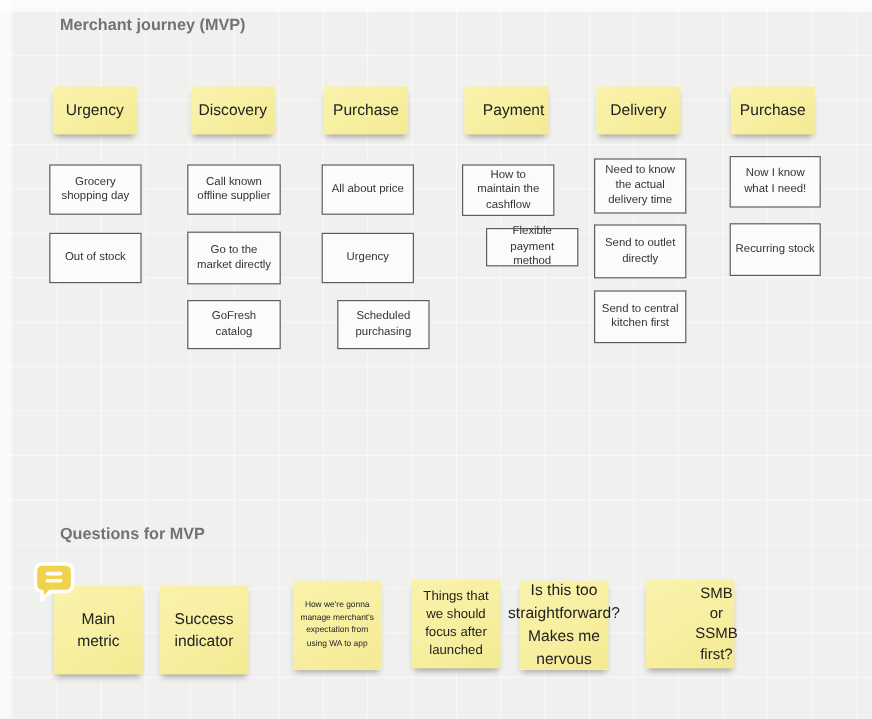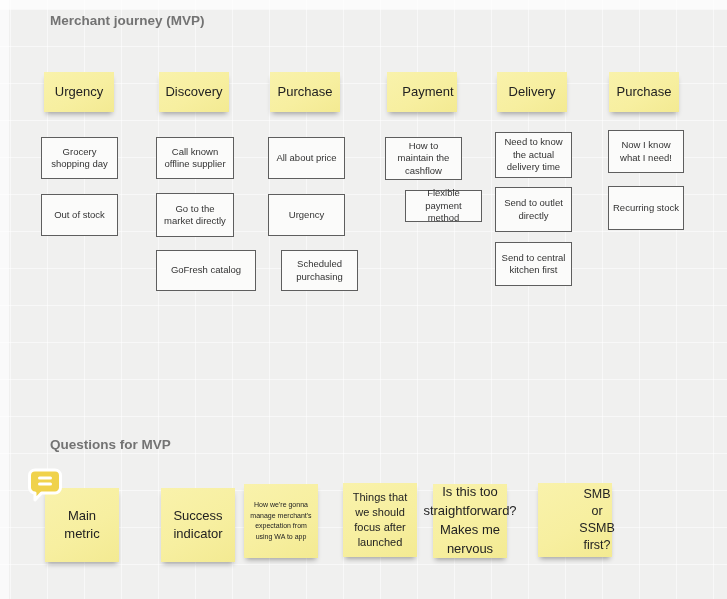--- a/index.html
+++ b/index.html
@@ -83,35 +83,35 @@
   .h-purchase  { left: 270px; top: 72px; }
   .h-payment   { left: 387px; top: 72px; padding-left: 12px; }
   .h-delivery  { left: 497px; top: 72px; }
   .h-reorder   { left: 609px; top: 72px; }
 
   
   .c1a { left: 41px;  top: 137px; width: 77px; height: 42px; }
   .c1b { left: 41px;  top: 194px; width: 77px; height: 42px; }
   .c2a { left: 156px; top: 137px; width: 78px; height: 42px; }
   .c2b { left: 156px; top: 193px; width: 78px; height: 44px; }
-  .c2c { left: 156px; top: 250px; width: 100px; height: 41px; }
+  .c2c { left: 156px; top: 250px; width: 78px; height: 41px; }
   .c3a { left: 268px; top: 137px; width: 77px; height: 42px; }
   .c3b { left: 268px; top: 194px; width: 77px; height: 42px; }
   .c3c { left: 281px; top: 250px; width: 77px; height: 41px; }
   .c4a { left: 385px; top: 137px; width: 77px; height: 43px; }
   .c4b { left: 385px; top: 190px; width: 77px; height: 32px; margin-left: 20px; }
   .c5a { left: 495px; top: 132px; width: 77px; height: 46px; }
   .c5b { left: 495px; top: 187px; width: 77px; height: 45px; }
   .c5c { left: 495px; top: 242px; width: 77px; height: 44px; }
   .c6a { left: 608px; top: 130px; width: 76px; height: 43px; }
   .c6b { left: 608px; top: 186px; width: 76px; height: 44px; }
 
   
   .q1 { left: 45px;  top: 488px; }
-  .q2 { left: 133px; top: 488px; margin-left: 28px; }
+  .q2 { left: 133px; top: 488px; }
   .q3 { left: 244px; top: 484px; }
   .q4 { left: 343px; top: 483px; }
   .q5 { left: 433px; top: 484px; }
   .q6 { left: 538px; top: 483px; }
 
   .comment-icon {
     left: 26px; top: 467px;
     width: 38px; height: 37px;
     cursor: pointer;
     z-index: 3;

